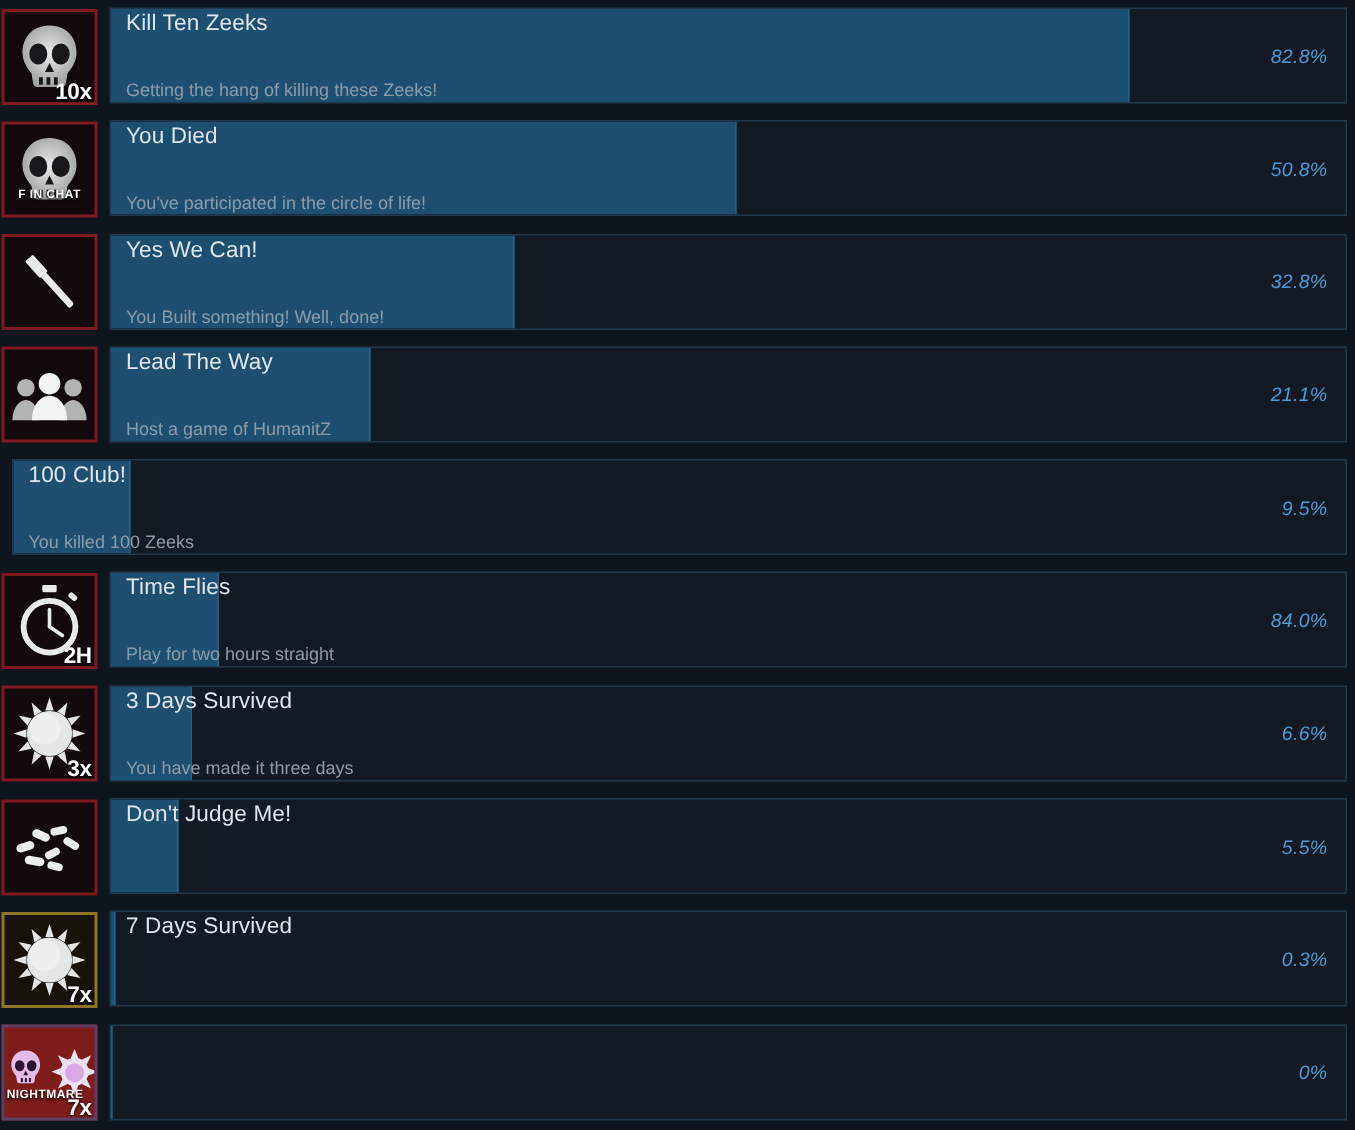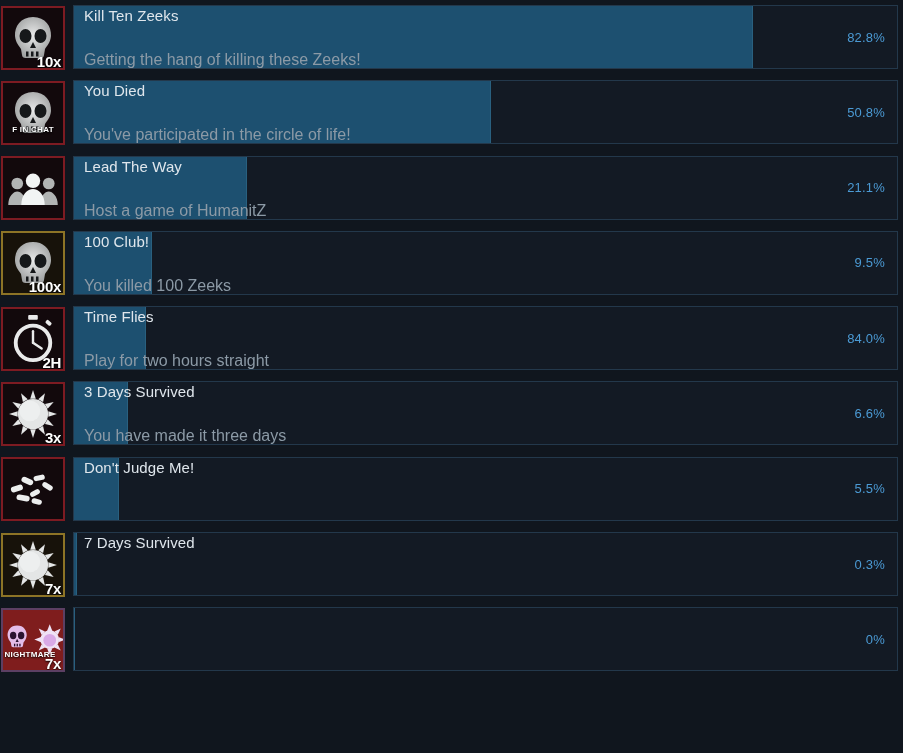--- a/index.html
+++ b/index.html
@@ -125,39 +125,40 @@
     justify-content: space-between;
   }
   .ach-name {
     font-size: 15px;
     color: #dfe6ec;
     line-height: 19px;
     letter-spacing: 0.1px;
     white-space: nowrap;
   }
   .ach-desc {
-    font-size: 16px;
+    font-size: 12px;
     color: #8c9aa6;
     line-height: 16px;
     margin-top: 1px;
     white-space: nowrap;
   }
   .ach-desc:empty { display: none; }
 
   .ach-pct {
     position: absolute;
     right: 12px;
     top: 0;
     bottom: 0;
     display: flex;
     align-items: center;
     justify-content: flex-end;
     font-size: 13px;
     color: #4b9ad4;
     letter-spacing: 0.2px;
+    font-style: italic;
   }
 </style>
 </head>
 <body>
 
 <div id="achievements-list">
     <div class="ach-row">
       <div class="ach-icon-wrap">
         <div class="icon-art">
           <svg width="50" height="50" viewBox="0 0 100 100">
@@ -217,20 +218,42 @@
         <div class="ach-text">
           <div class="ach-name">You Died</div>
           <div class="ach-desc">You've participated in the circle of life!</div>
         </div>
         <div class="ach-pct">50.8%</div>
       </div>
     </div>
     <div class="ach-row">
       <div class="ach-icon-wrap">
         <div class="icon-art">
+          <svg width="50" height="50" viewBox="0 0 100 100">
+            <g transform="rotate(-42 50 50)">
+              <rect x="44" y="8" width="14" height="30" rx="2" fill="#e9eaea"></rect>
+              <rect x="46" y="36" width="9" height="58" rx="3" fill="#e9eaea"></rect>
+            </g>
+          </svg>
+        </div>
+      </div>
+      <div class="ach-body">
+        <div class="ach-track">
+          <div class="ach-fill" style="width:269.0px;"></div>
+        </div>
+        <div class="ach-text">
+          <div class="ach-name">Yes We Can!</div>
+          <div class="ach-desc">You Built something! Well, done!</div>
+        </div>
+        <div class="ach-pct">32.8%</div>
+      </div>
+    </div>
+    <div class="ach-row">
+      <div class="ach-icon-wrap">
+        <div class="icon-art">
           <svg width="54" height="44" viewBox="0 0 120 80">
             <g fill="#cfd2d2" opacity="0.85">
               <circle cx="25" cy="30" r="13"></circle>
               <path d="M5 78 C5 58 17 48 25 48 C33 48 45 58 45 78 Z"></path>
               <circle cx="95" cy="30" r="13"></circle>
               <path d="M75 78 C75 58 87 48 95 48 C103 48 115 58 115 78 Z"></path>
             </g>
             <g fill="#f2f4f4">
               <circle cx="60" cy="24" r="16"></circle>
               <path d="M34 78 C34 54 48 42 60 42 C72 42 86 54 86 78 Z"></path>
@@ -243,40 +266,20 @@
           <div class="ach-fill" style="width:173.0px;"></div>
         </div>
         <div class="ach-text">
           <div class="ach-name">Lead The Way</div>
           <div class="ach-desc">Host a game of HumanitZ</div>
         </div>
         <div class="ach-pct">21.1%</div>
       </div>
     </div>
     <div class="ach-row">
-      <div class="ach-icon-wrap gold">
-        <div class="icon-art">
-          <svg width="50" height="50" viewBox="0 0 100 100">
-            <defs>
-              <radialGradient id="sg5050e9eaea" cx="50%" cy="45%" r="60%">
-                <stop offset="0%" stop-color="#e9eaea"></stop>
-                <stop offset="100%" stop-color="#9a9c9c"></stop>
-              </radialGradient>
-            </defs>
-            <path d="M50 8 C25 8 13 27 14 46 C15 59 22 66 26 72 L28 84 C28 88 31 90 35 90 L65 90 C69 90 72 88 72 84 L74 72 C78 66 85 59 86 46 C87 27 75 8 50 8 Z" fill="url(#sg5050e9eaea)"></path>
-            <ellipse cx="35" cy="46" rx="12" ry="14" fill="#16181a"></ellipse>
-            <ellipse cx="65" cy="46" rx="12" ry="14" fill="#16181a"></ellipse>
-            <path d="M50 58 L44 70 L56 70 Z" fill="#16181a"></path>
-            <rect x="36" y="77" width="5" height="10" fill="#16181a"></rect>
-            <rect x="46" y="77" width="5" height="10" fill="#16181a"></rect>
-            <rect x="56" y="77" width="5" height="10" fill="#16181a"></rect>
-          </svg>
-        </div>
-        <div class="icon-badge">100x</div>
-      </div>
       <div class="ach-body">
         <div class="ach-track">
           <div class="ach-fill" style="width:77.9px;"></div>
         </div>
         <div class="ach-text">
           <div class="ach-name">100 Club!</div>
           <div class="ach-desc">You killed 100 Zeeks</div>
         </div>
         <div class="ach-pct">9.5%</div>
       </div>

